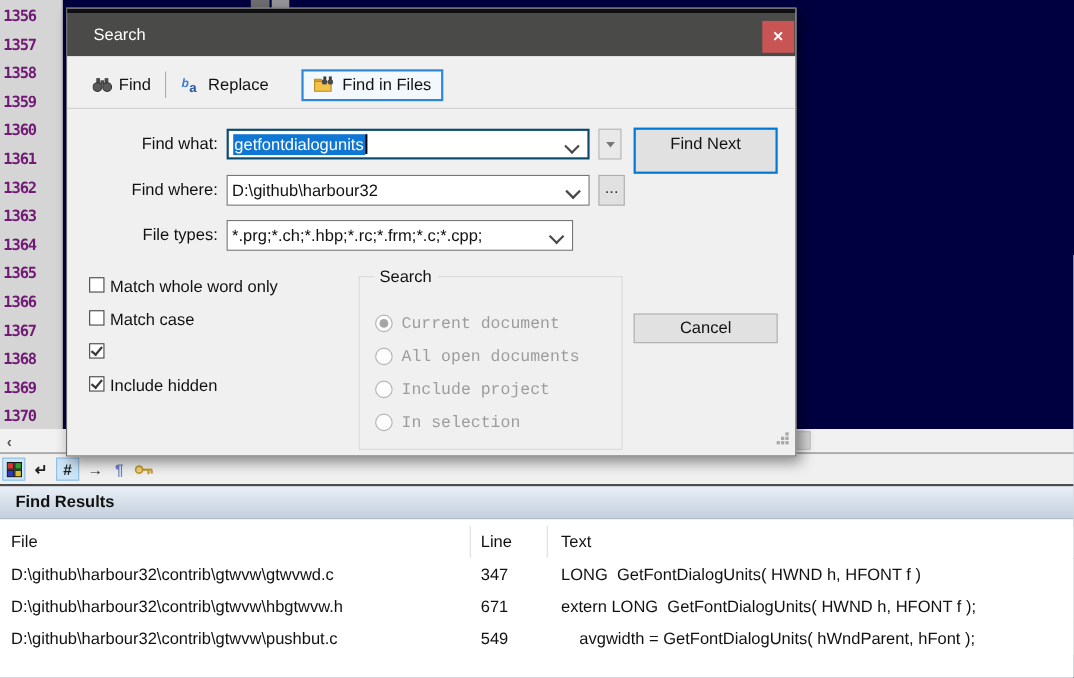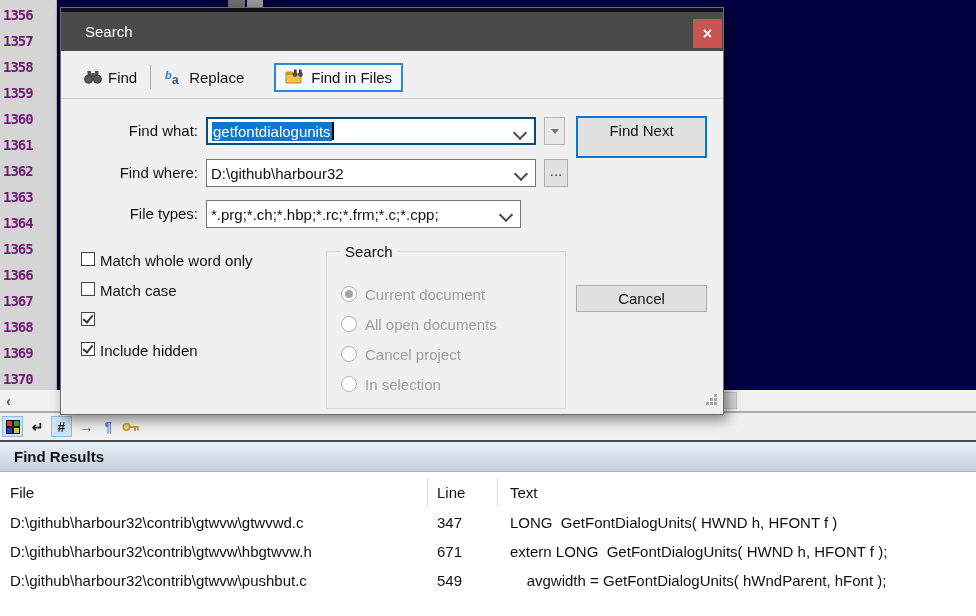--- a/index.html
+++ b/index.html
@@ -73,21 +73,21 @@
   .btn-default{height:42px;border:2px solid #0078d7;line-height:26px;}
   .btn-normal{height:27px;border:1px solid #adadad;line-height:25px;}
 
   .cbrow{position:absolute;left:20px;height:18px;display:flex;align-items:flex-start;gap:5px;font-size:15px;color:#111;}
   .cbox{width:14px;height:14px;background:#fff;border:1px solid #444;box-sizing:border-box;position:relative;flex:0 0 14px;}
   .cbox.checked::after{content:"";position:absolute;left:3px;top:0px;width:4px;height:8px;
         border-right:2px solid #3a3a3a;border-bottom:2px solid #3a3a3a;transform:rotate(40deg);}
 
   .group{position:absolute;left:265px;top:243px;width:240px;height:158px;border:1px solid #d9d9d9;box-sizing:border-box;}
   .grouplabel{position:absolute;left:13px;top:-9px;background:#f0f0f0;padding:0 5px;font-size:15px;color:#111;}
-  .radrow{position:absolute;left:14px;height:20px;display:flex;align-items:center;gap:8px;font-size:15px;color:#9d9d9d;}
+  .radrow{position:absolute;left:14px;height:20px;display:flex;align-items:center;gap:8px;font-size:15px;color:#9d9d9d;font-family:Liberation Mono, monospace;}
   .radio{width:16px;height:16px;border-radius:50%;background:#fdfdfd;border:1px solid #b4b4b4;box-sizing:border-box;
          position:relative;flex:0 0 16px;}
   .radio.on::after{content:"";position:absolute;left:3px;top:3px;width:8px;height:8px;border-radius:50%;background:#a5a5a5;}
 
   .grip{position:absolute;right:5px;bottom:4px;}
 </style>
 </head>
 <body>
 
 <div class="screen">
@@ -257,21 +257,21 @@
       <div class="radrow" style="top:32px;">
         <span class="radio on"></span>
         <span>Current document</span>
       </div>
       <div class="radrow" style="top:62px;">
         <span class="radio"></span>
         <span>All open documents</span>
       </div>
       <div class="radrow" style="top:92px;">
         <span class="radio"></span>
-        <span>Cancel project</span>
+        <span>Include project</span>
       </div>
       <div class="radrow" style="top:122px;">
         <span class="radio"></span>
         <span>In selection</span>
       </div>
     </div>
 
     <div class="btn btn-normal" style="top:277px;">Cancel</div>
 
     <div class="grip">

